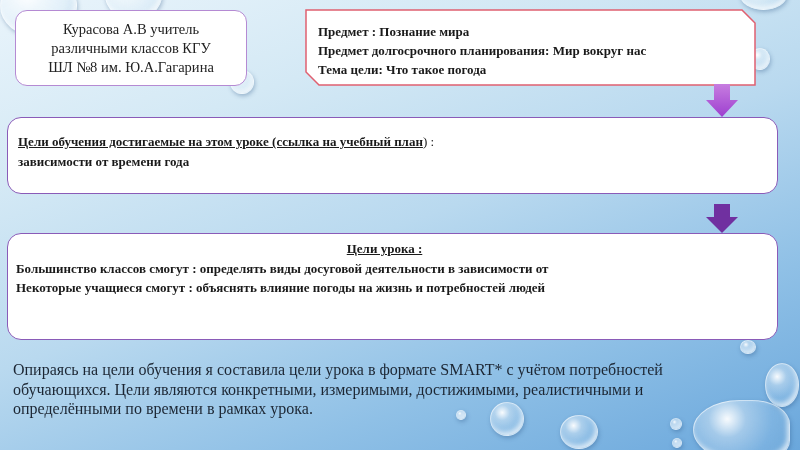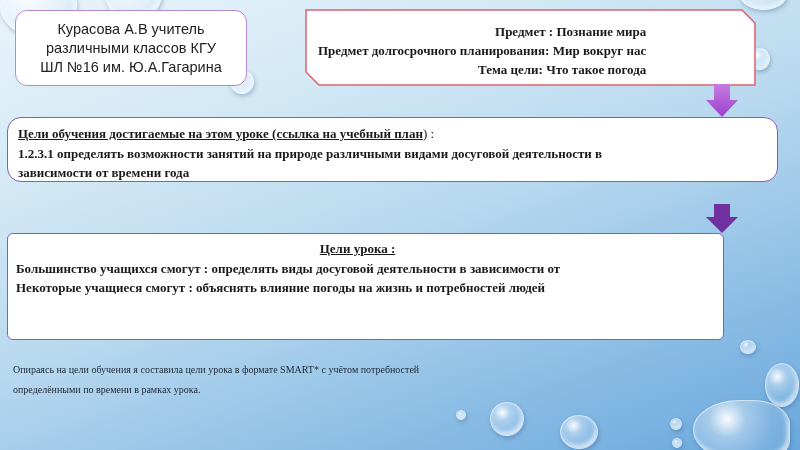--- a/index.html
+++ b/index.html
@@ -12,46 +12,46 @@
     position: absolute; border-radius: 50%;
     background: radial-gradient(circle at 35% 30%, rgba(255,255,255,0.95) 0%, rgba(255,255,255,0.35) 25%, rgba(200,225,245,0.15) 60%, rgba(120,170,210,0.35) 100%);
     box-shadow: inset -2px -3px 5px rgba(255,255,255,0.7), 1px 2px 4px rgba(40,80,130,0.35);
     border: 1px solid rgba(255,255,255,0.6);
   }
   .author-box {
     position: absolute; left: 15px; top: 10px; width: 232px; height: 76px;
     background: #fff; border: 1.5px solid #b58ad3; border-radius: 12px;
     box-sizing: border-box;
     display: flex; align-items: center; justify-content: center; text-align: center;
-    font-family: Liberation Sans, sans-serif; font-size: 14.5px; line-height: 19px; color: #222;
+    font-family: Liberation Serif, serif; font-size: 14.5px; line-height: 19px; color: #222;
   }
   .author-box span { display: block; }
   .subject-box {
-    position: absolute; left: 305px; top: 9px; width: 451px; height: 78px; text-align: right;
+    position: absolute; left: 305px; top: 9px; width: 451px; height: 78px;
   }
   .subject-box svg { position: absolute; left: 0; top: 0; }
   .subject-text {
     position: absolute; left: 13px; top: 13px; font-weight: bold; font-size: 13px; line-height: 19px; color: #1a1a1a;
   }
   .subject-text span { display: block; white-space: nowrap; }
   .arrow { position: absolute; }
   .goal-box {
     position: absolute; left: 7px; background: #fff; border: 1.5px solid #8a5bb8;
     border-radius: 14px; box-sizing: border-box; color: #1a1a1a;
     font-weight: bold; font-size: 13px; line-height: 19.5px;
   }
-  .goal-1 { top: 117px; width: 771px; height: 65px; padding: 6px 0 0 10px; }
-  .goal-2 { top: 233px; width: 717px; height: 107px; padding: 5px 14px 0 8px; border-radius: 6px; }
+  .goal-1 { top: 117px; width: 771px; height: 77px; padding: 14px 0 0 10px; }
+  .goal-2 { top: 233px; width: 771px; height: 107px; padding: 5px 14px 0 8px; }
   .u { text-decoration: underline; }
   .goal-box .line { display: block; white-space: nowrap; }
   .goal-2 .title { display: block; text-align: center; padding-right: 10px; }
   .normal { font-weight: normal; }
   .summary {
     position: absolute; left: 13px; top: 360px; width: 740px;
-    font-size: 10px; line-height: 19.5px; color: #1c2633;
+    font-size: 16px; line-height: 19.5px; color: #1c2633;
   }
   .summary span { display: block; white-space: nowrap; }
 </style>
 </head>
 <body>
 
 <div class="drop" style="left:0px;top:-25px;width:75px;height:60px;"></div>
 <div class="drop" style="left:105px;top:-30px;width:55px;height:48px;"></div>
 <div class="drop" style="left:230px;top:70px;width:22px;height:22px;"></div>
 <div class="drop" style="left:740px;top:-20px;width:45px;height:28px;"></div>
@@ -62,21 +62,21 @@
 <div class="drop" style="left:670px;top:418px;width:10px;height:10px;"></div>
 <div class="drop" style="left:765px;top:363px;width:32px;height:42px;"></div>
 <div class="drop" style="left:693px;top:400px;width:95px;height:60px;border-radius:55% 45% 40% 60%;"></div>
 <div class="drop" style="left:672px;top:438px;width:8px;height:8px;"></div>
 <div class="drop" style="left:740px;top:340px;width:14px;height:12px;"></div>
 
 <div class="author-box">
   <div>
     <span>Курасова А.В учитель</span>
     <span>различными классов  КГУ</span>
-    <span>ШЛ №16 им. Ю.А.Гагарина</span>
+    <span>ШЛ №8 им. Ю.А.Гагарина</span>
   </div>
 </div>
 
 <div class="subject-box">
   <svg width="451" height="77" viewBox="0 0 451 77">
     <polygon points="1,1 437,1 450,14 450,76 14,76 1,63" fill="#ffffff" stroke="#e06070" stroke-width="1.5"></polygon>
   </svg>
   <div class="subject-text">
     <span>Предмет : Познание мира</span>
     <span>Предмет долгосрочного планирования: Мир вокруг нас</span>
@@ -89,30 +89,30 @@
     <linearGradient id="ag1" x1="0" y1="0" x2="0" y2="1">
       <stop offset="0" stop-color="#c77de0"></stop>
       <stop offset="1" stop-color="#9d3fcf"></stop>
     </linearGradient>
   </defs>
   <polygon points="9,0 25,0 25,16 33,16 17,33 1,16 9,16" fill="url(#ag1)"></polygon>
 </svg>
 
 <div class="goal-box goal-1">
   <span class="line"><span class="u">Цели обучения достигаемые на этом уроке (ссылка на учебный план</span><span class="normal">) :</span></span>
-  <span class="line">1.2.3.1 определять возможности занятий на природе различными видами досуговой деятельности в</span>
   <span class="line">зависимости от времени года</span>
 </div>
 
 <svg class="arrow" style="left:705px;top:204px;" width="34" height="30" viewBox="0 0 34 30">
   <polygon points="9,0 25,0 25,13 33,13 17,29 1,13 9,13" fill="#7030a0"></polygon>
 </svg>
 
 <div class="goal-box goal-2">
   <span class="title u">Цели урока :</span>
-  <span class="line">Большинство учащихся смогут : определять виды досуговой деятельности в зависимости от</span>
+  <span class="line">Большинство классов смогут : определять виды досуговой деятельности в зависимости от</span>
   <span class="line">Некоторые учащиеся смогут : объяснять влияние погоды на жизнь и потребностей людей</span>
 </div>
 
 <div class="summary">
   <span>Опираясь на цели обучения я составила цели урока  в формате SMART*  с учётом потребностей</span>
+  <span>обучающихся. Цели являются конкретными, измеримыми, достижимыми, реалистичными и</span>
   <span>определёнными по времени в рамках урока.</span>
 </div>
 
 </body></html>

